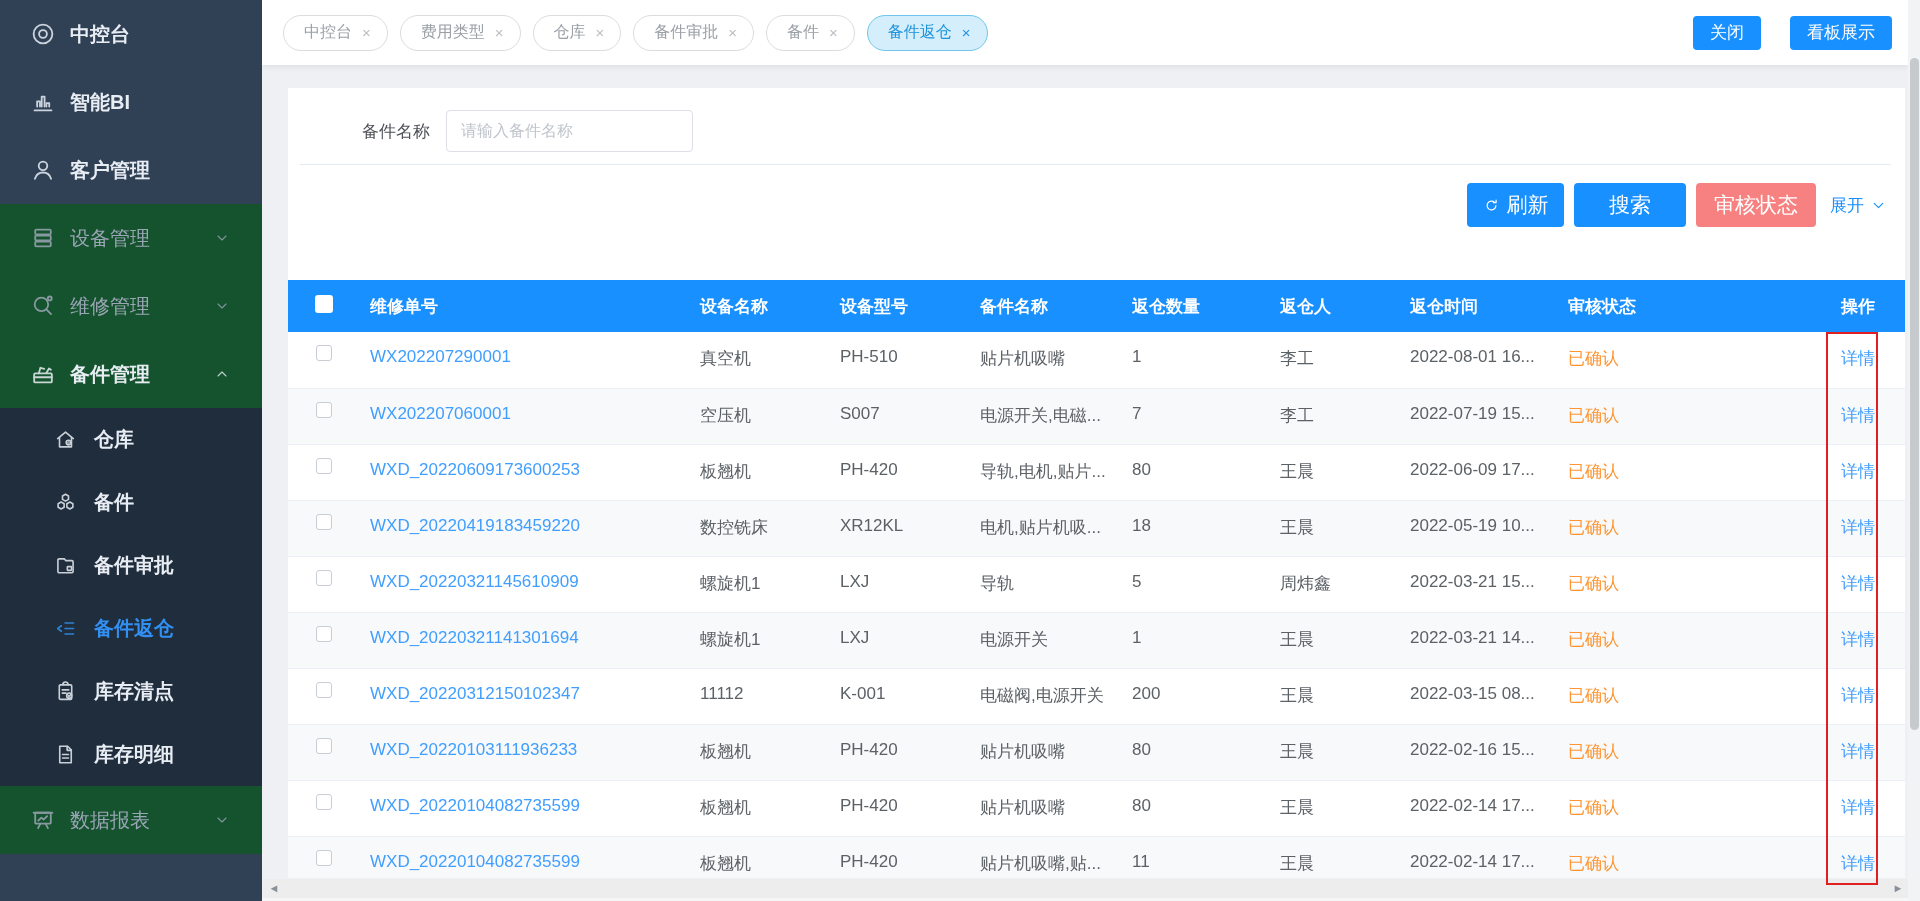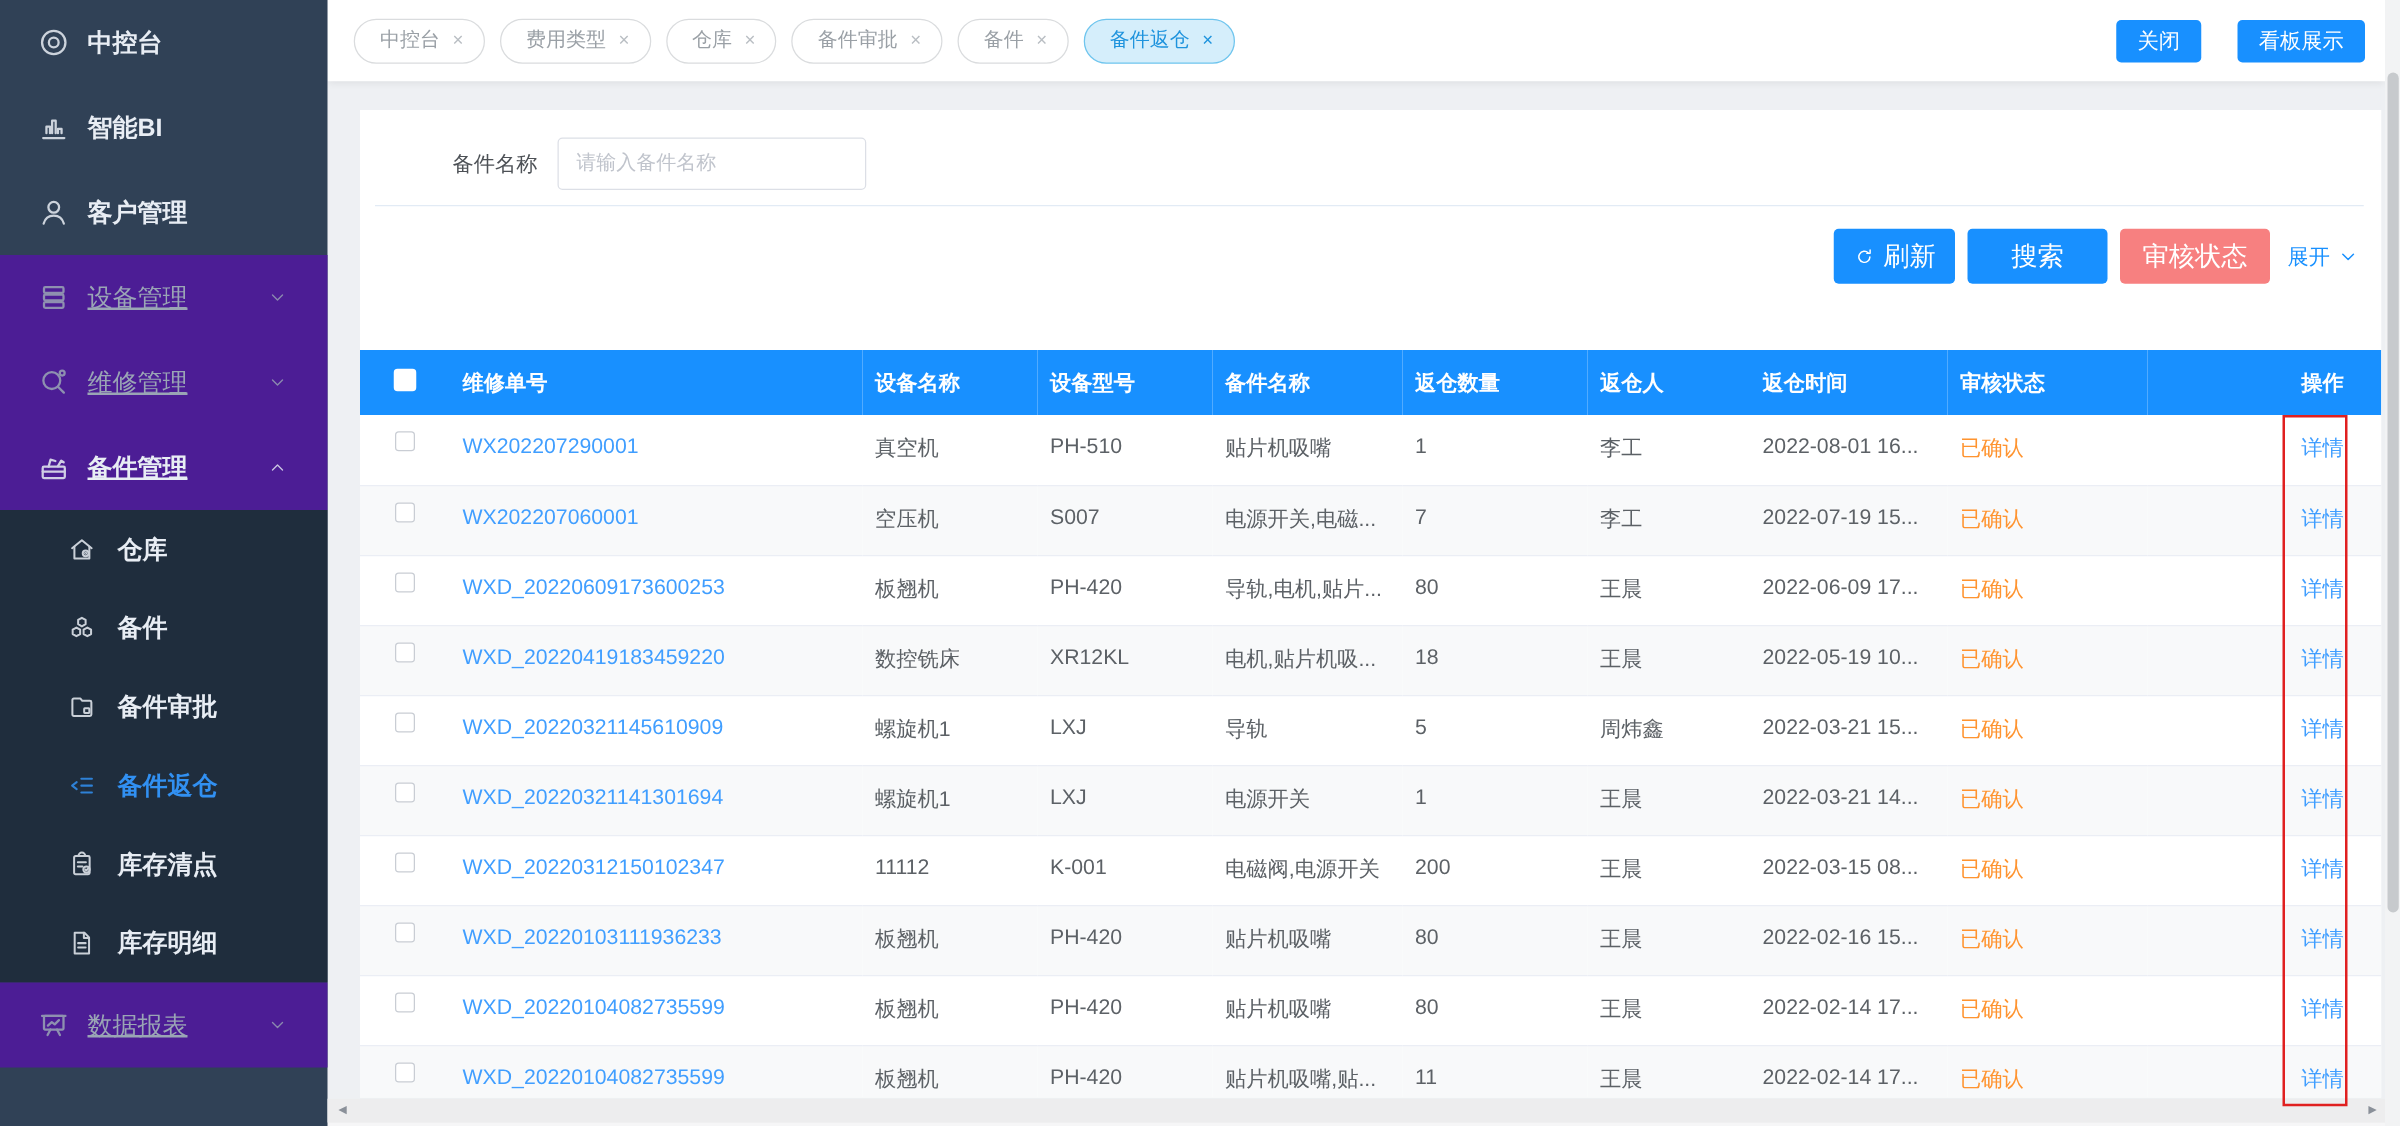--- a/index.html
+++ b/index.html
@@ -3,21 +3,21 @@
 <meta charset="utf-8">
 <style>
   * { margin:0; padding:0; box-sizing:border-box; }
   html,body { width:1920px; height:901px; overflow:hidden; }
   body { position:relative; background:#eef0f3; font-family:"Liberation Sans","DejaVu Sans",sans-serif; }
 
   
   .sidebar { position:absolute; left:0; top:0; width:262px; height:901px; background:#304156; z-index:5; }
   .menu-item { height:68px; display:flex; align-items:center; padding:0 18px 0 30px; cursor:pointer; color:#e8edf4; font-size:20px; font-weight:700; position:relative; }
   .menu-item.dim { color:#9aa5b5; font-weight:400; }
-  .menu-item.parent { background:#4c1d95;text-decoration:underline; }
+  .menu-item.parent { background:#14532d; }
   .menu-item .icn { width:26px; height:26px; margin-right:14px; flex:0 0 auto; opacity:.85; }
   .menu-item .chev { margin-left:auto; width:16px; height:16px; opacity:.8; }
   .submenu { background:#1f2d3d; }
   .sub-item { height:63px; display:flex; align-items:center; padding:0 18px 0 54px; cursor:pointer; color:#e8edf4; font-size:20px; font-weight:700; }
   .sub-item .icn { width:23px; height:23px; margin-right:17px; flex:0 0 auto; opacity:.85; }
   .sub-item.active { color:#3190f2; }
   .icn svg { width:100%; height:100%; display:block; }
 
   
   .topbar { position:absolute; left:262px; top:0; width:1646px; height:65px; background:#fff; box-shadow:0 2px 6px rgba(0,0,0,.07); display:flex; align-items:center; padding:0 16px 0 21px; z-index:4; }

